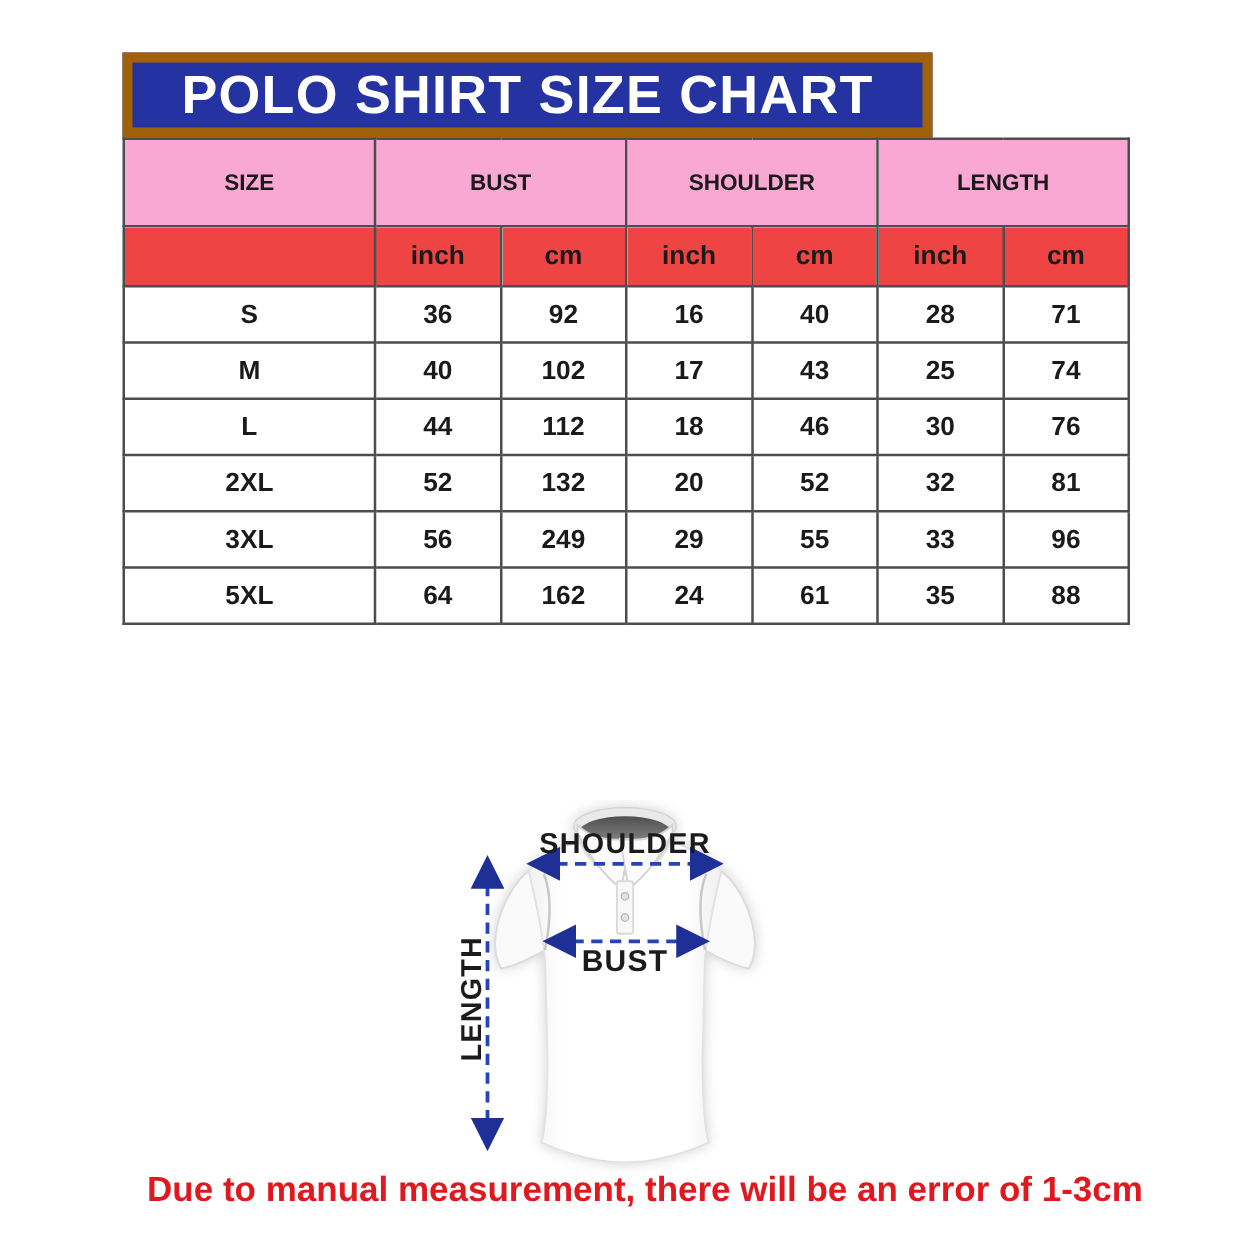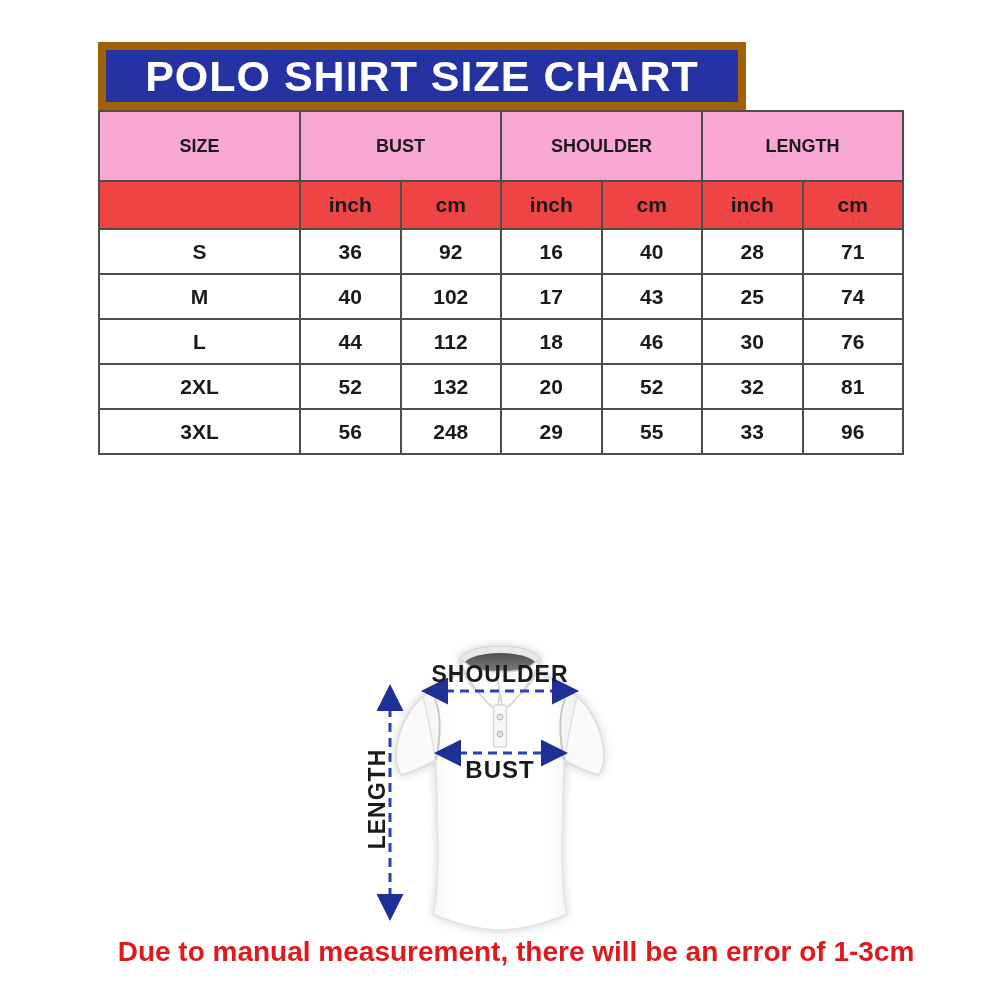--- a/index.html
+++ b/index.html
@@ -125,25 +125,34 @@
           <td>52</td>
           <td>132</td>
           <td>20</td>
           <td>52</td>
           <td>32</td>
           <td>81</td>
         </tr>
         <tr>
           <td class="size-col">3XL</td>
           <td>56</td>
-          <td>248</td>
+          <td>249</td>
           <td>29</td>
           <td>55</td>
           <td>33</td>
           <td>96</td>
+        </tr>
+        <tr>
+          <td class="size-col">5XL</td>
+          <td>64</td>
+          <td>162</td>
+          <td>24</td>
+          <td>61</td>
+          <td>35</td>
+          <td>88</td>
         </tr>
       </tbody>
   </table>
 
   <svg class="diagram-svg" viewBox="350 640 320 310">
     <defs>
       <marker id="ah" markerWidth="9" markerHeight="9" refX="6" refY="4.5" orient="auto-start-reverse">
         <path d="M0,0 L9,4.5 L0,9 Z" fill="#1E2F96"></path>
       </marker>
       <linearGradient id="neckGrad" x1="0" y1="0" x2="0" y2="1">

